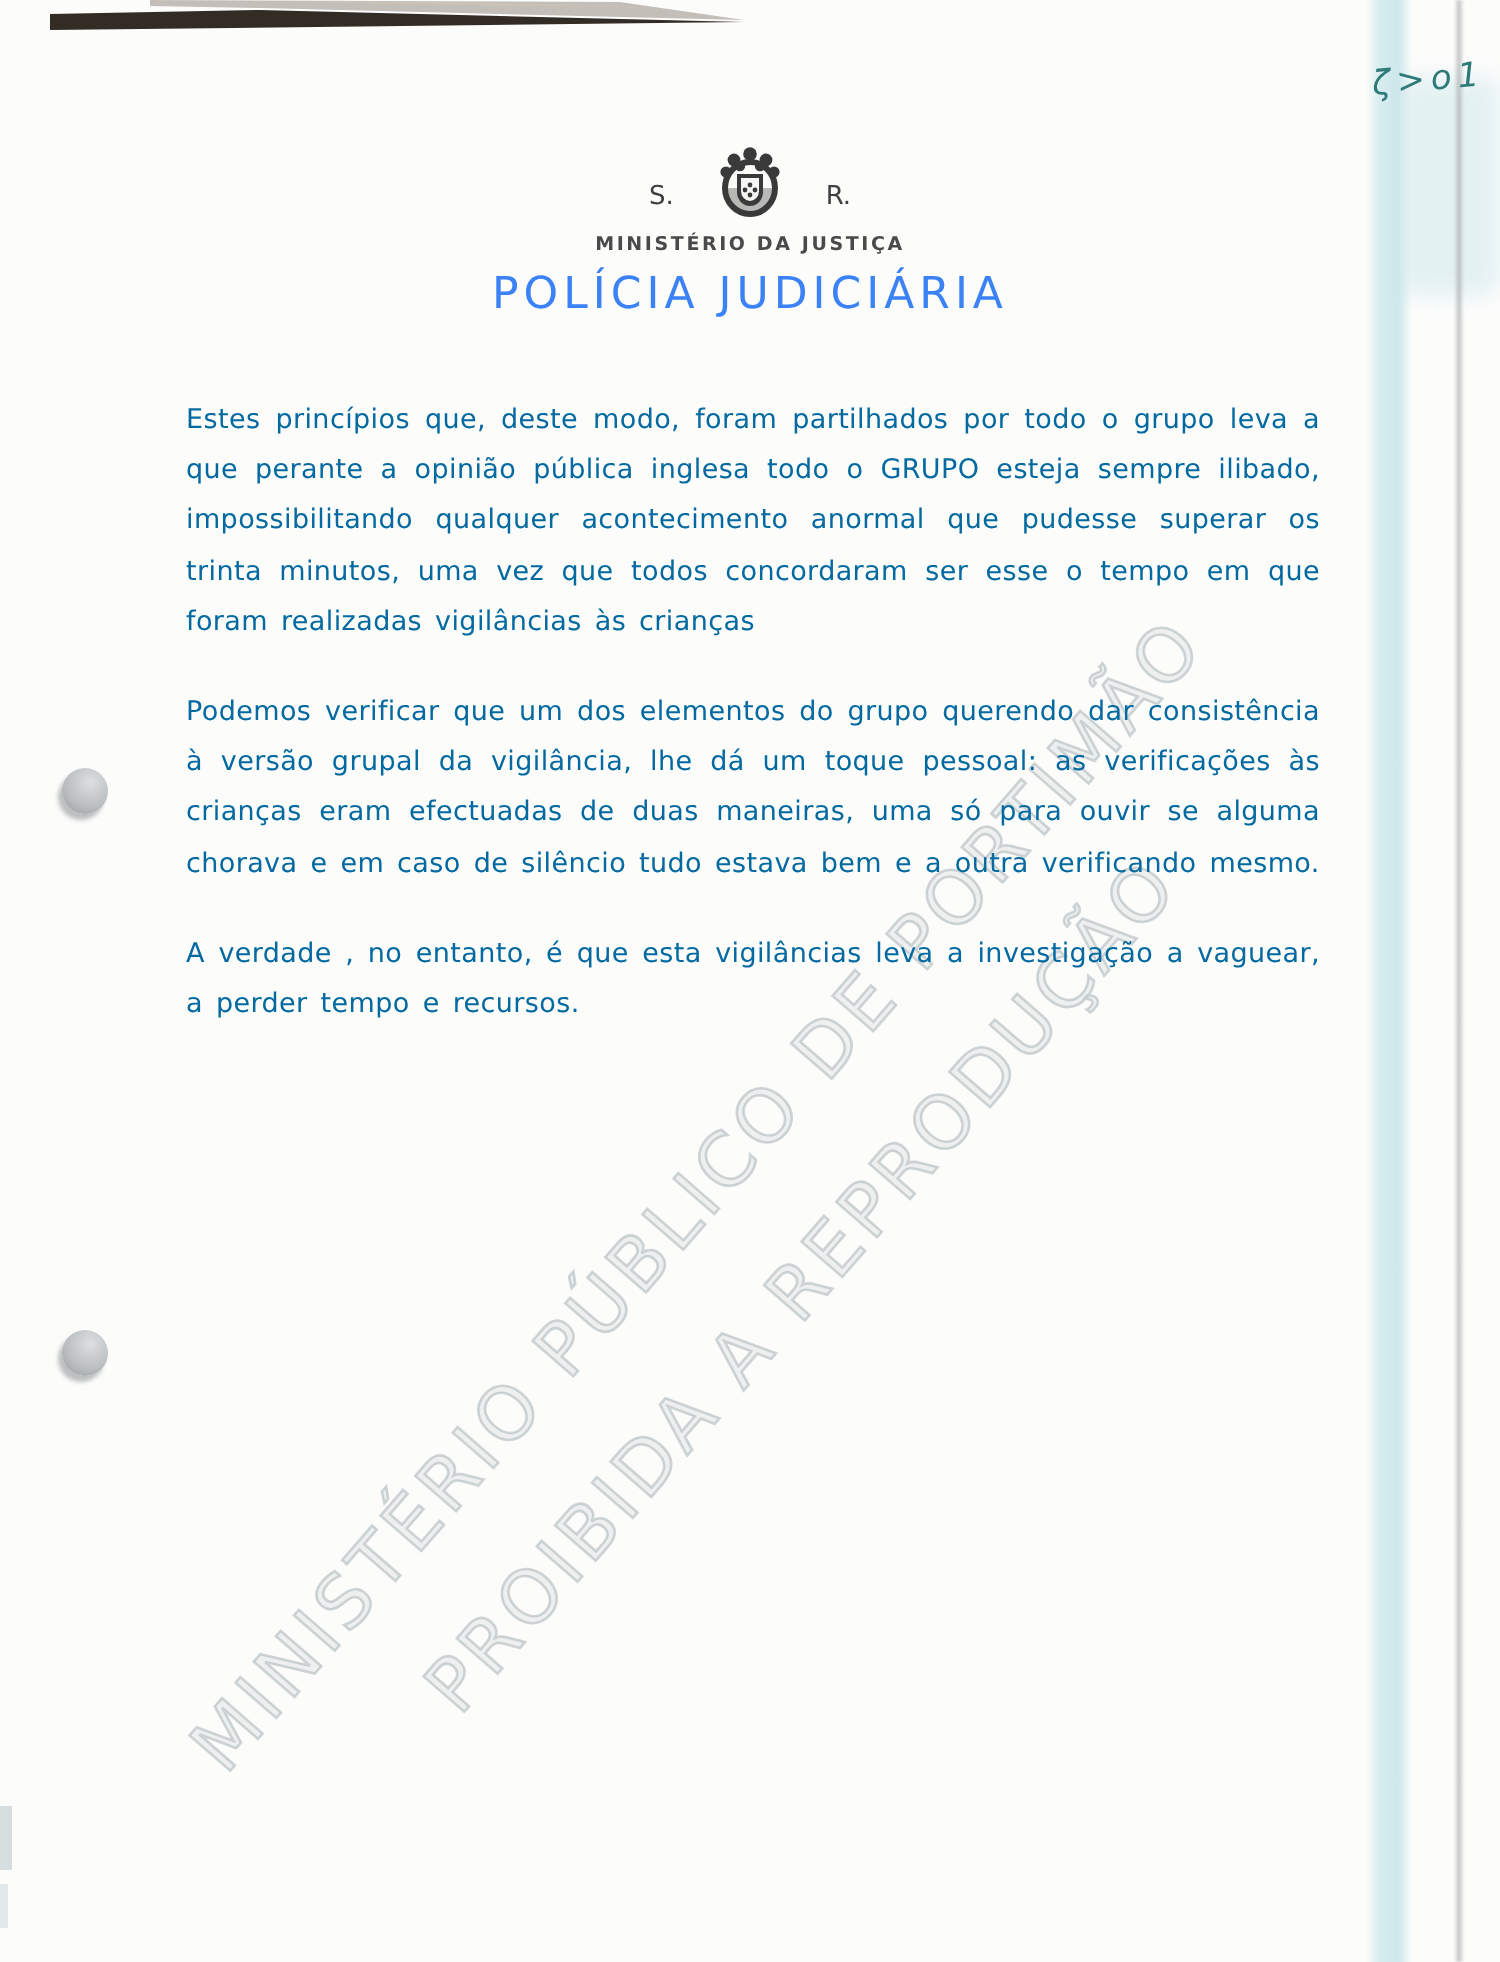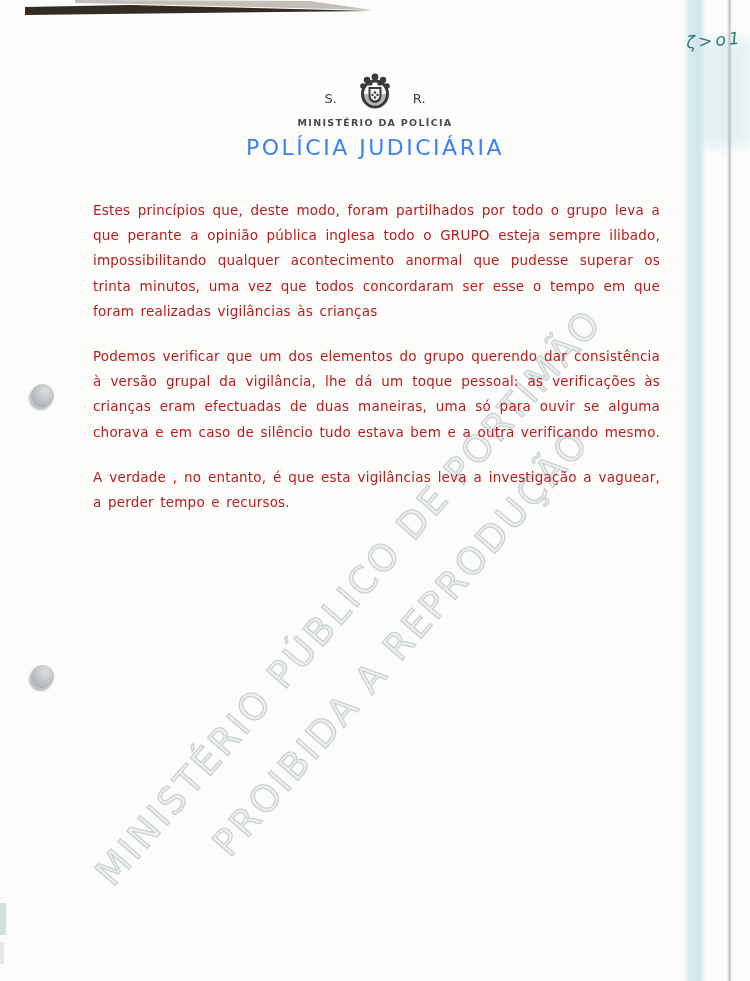--- a/index.html
+++ b/index.html
@@ -60,21 +60,21 @@
   .sr-row{display:flex;justify-content:center;align-items:flex-end;gap:20px;height:40px;}
   .sr-letter{font-size:13px;color:#3f3f3f;transform:translateY(-6px);}
   .ministry{margin-top:5px;font-size:9.5px;font-weight:600;letter-spacing:1.3px;color:#4a4a4a;}
   .org-title{margin-top:7px;font-size:22px;font-weight:500;letter-spacing:2.5px;color:#3b82f6;}
   .department{margin-top:11px;font-size:8.5px;font-weight:600;letter-spacing:.7px;color:#4d4d4d;}
 
   
   .content{
     position:relative;z-index:2;
     margin:38px 0 0 93px;width:567px;
-    color:#b91c1c;
+    color:#0369a1;
     font-size:13.5px;line-height:25.2px;letter-spacing:.2px;word-spacing:2px;
     text-align:justify;
   }
   .content p{margin:0 0 20px 0;}
   .hl{color:#c08550;}
 </style>
 </head>
 <body>
 
 <svg class="top-artifact" width="400" height="18">
@@ -118,21 +118,21 @@
       <path d="M13.5 17 h9 v6.5 a4.5 5 0 0 1 -9 0 z" fill="#f5f5f4"></path>
       <g fill="#3a3a3a">
         <circle cx="18" cy="20.5" r="1.2"></circle>
           <circle cx="15.5" cy="23" r="1.2"></circle>
         <circle cx="20.5" cy="23" r="1.2"></circle>
           <circle cx="18" cy="25.5" r="1.2"></circle>
       </g>
     </svg>
     <span class="sr-letter">R.</span>
   </div>
-  <div class="ministry">MINISTÉRIO DA POLÍCIA</div>
+  <div class="ministry">MINISTÉRIO DA JUSTIÇA</div>
   <div class="org-title">POLÍCIA JUDICIÁRIA</div>
 </div>
 
 <div class="content">
   <p><span>Estes princípios que, deste modo, foram partilhados por todo o grupo leva a que perante a opinião pública inglesa todo o GRUPO esteja sempre ilibado, impossibilitando qualquer  acontecimento anormal que pudesse superar os trinta minutos, uma vez que todos concordaram ser esse o tempo em que foram realizadas vigilâncias às crianças</span><span class="hl"></span></p>
   <p><span>Podemos verificar que um dos elementos do grupo querendo dar consistência à versão grupal da vigilância, lhe dá um toque pessoal: as verificações às crianças eram efectuadas de duas maneiras, uma só para ouvir se alguma chorava e em caso de silêncio tudo estava bem e a outra verificando mesmo.</span><span class="hl"></span></p>
   <p><span>A verdade , no entanto, é que esta vigilâncias leva a investigação a vaguear, a perder tempo e recursos.</span><span class="hl"></span></p>
 
 </div>
 

